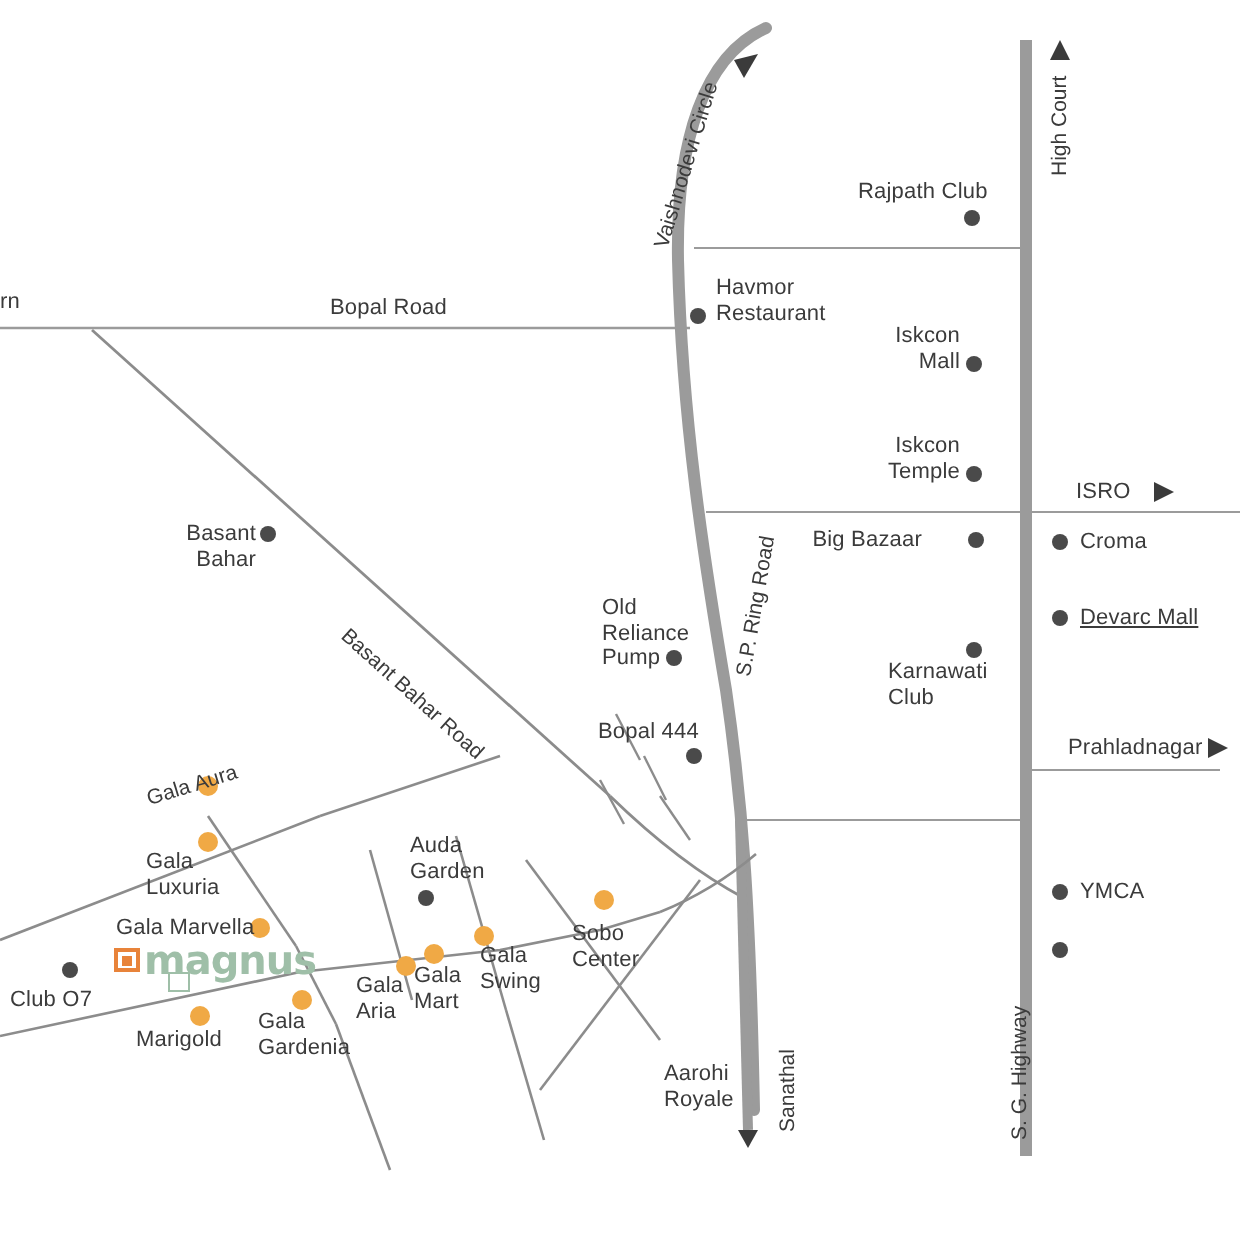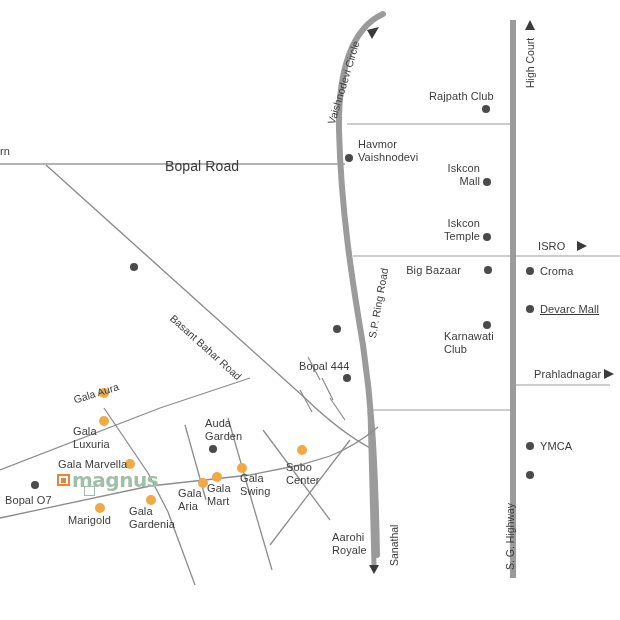--- a/index.html
+++ b/index.html
@@ -176,69 +176,74 @@
     <circle cx="100" cy="508" r="5" fill="#F0A945"></circle>
     <circle cx="151" cy="500" r="5" fill="#F0A945"></circle>
     <circle cx="203" cy="483" r="5" fill="#F0A945"></circle>
     <circle cx="217" cy="477" r="5" fill="#F0A945"></circle>
     <circle cx="242" cy="468" r="5" fill="#F0A945"></circle>
     <circle cx="302" cy="450" r="5" fill="#F0A945"></circle>
   </svg>
 
   <div class="lbl" style="left:0px; top:145px;">rn</div>
 
-  <div class="lbl" style="left:165px; top:160px; font-size:14px;">Bopal Road</div>
+  <div class="lbl" style="left:165px; top:148px; font-size:11px;">Bopal Road</div>
 
   <div class="rot-label" style="left:176px; top:312px; transform: rotate(42deg);">Basant Bahar Road</div>
 
   <div class="rot-label" style="left:325px; top:122px; transform: rotate(-73deg);">Vaishnodevi Circle</div>
 
   <div class="rot-label" style="left:366px; top:337px; transform: rotate(-80deg);">S.P. Ring Road</div>
 
   <div class="rot-label" style="left:524px; top:88px; transform: rotate(-90deg);">High Court</div>
 
   <div class="rot-label" style="left:504px; top:570px; transform: rotate(-90deg);">S. G. Highway</div>
 
   <div class="rot-label" style="left:388px; top:566px; transform: rotate(-90deg);">Sanathal</div>
 
   <div class="lbl" style="left:538px; top:240px;">ISRO</div>
 
   <div class="lbl" style="left:534px; top:368px;">Prahladnagar</div>
 
   <div class="lbl" style="left:429px; top:90px;">Rajpath Club</div>
 
   <div class="lbl" style="left:358px; top:138px;">Havmor
-Vaishnodevi</div>
+Restaurant</div>
 
   <div class="lbl r" style="left:400px; top:162px; width:80px;">Iskcon
 Mall</div>
 
   <div class="lbl r" style="left:400px; top:217px; width:80px;">Iskcon
 Temple</div>
 
   <div class="lbl r" style="left:381px; top:264px; width:80px;">Big Bazaar</div>
 
   <div class="lbl" style="left:540px; top:265px;">Croma</div>
 
   <div class="lbl" style="left:540px; top:303px;text-decoration:underline;">Devarc Mall</div>
 
   <div class="lbl c" style="left:444px; top:330px; width:86px;">Karnawati
 Club</div>
 
   <div class="lbl" style="left:540px; top:440px;">YMCA</div>
 
 
-
+  <div class="lbl r" style="left:50px; top:261px; width:78px;">Basant
+Bahar</div>
+
+  <div class="lbl" style="left:301px; top:298px;">Old
+Reliance
+Pump</div>
 
   <div class="lbl" style="left:299px; top:360px;">Bopal 444</div>
 
   <div class="lbl" style="left:205px; top:417px;">Auda
 Garden</div>
 
-  <div class="lbl c" style="left:5px; top:494px; width:62px;">Bopal O7</div>
+  <div class="lbl c" style="left:5px; top:494px; width:62px;">Club O7</div>
 
   <div class="lbl" style="left:332px; top:531px;">Aarohi
 Royale</div>
 
   <div class="rot-label" style="left:72px; top:394px; transform: rotate(-17deg);">Gala Aura</div>
 
   <div class="lbl" style="left:73px; top:425px;">Gala
 Luxuria</div>
 
   <div class="lbl r" style="left:58px; top:458px; width:68px;">Gala Marvella</div>

